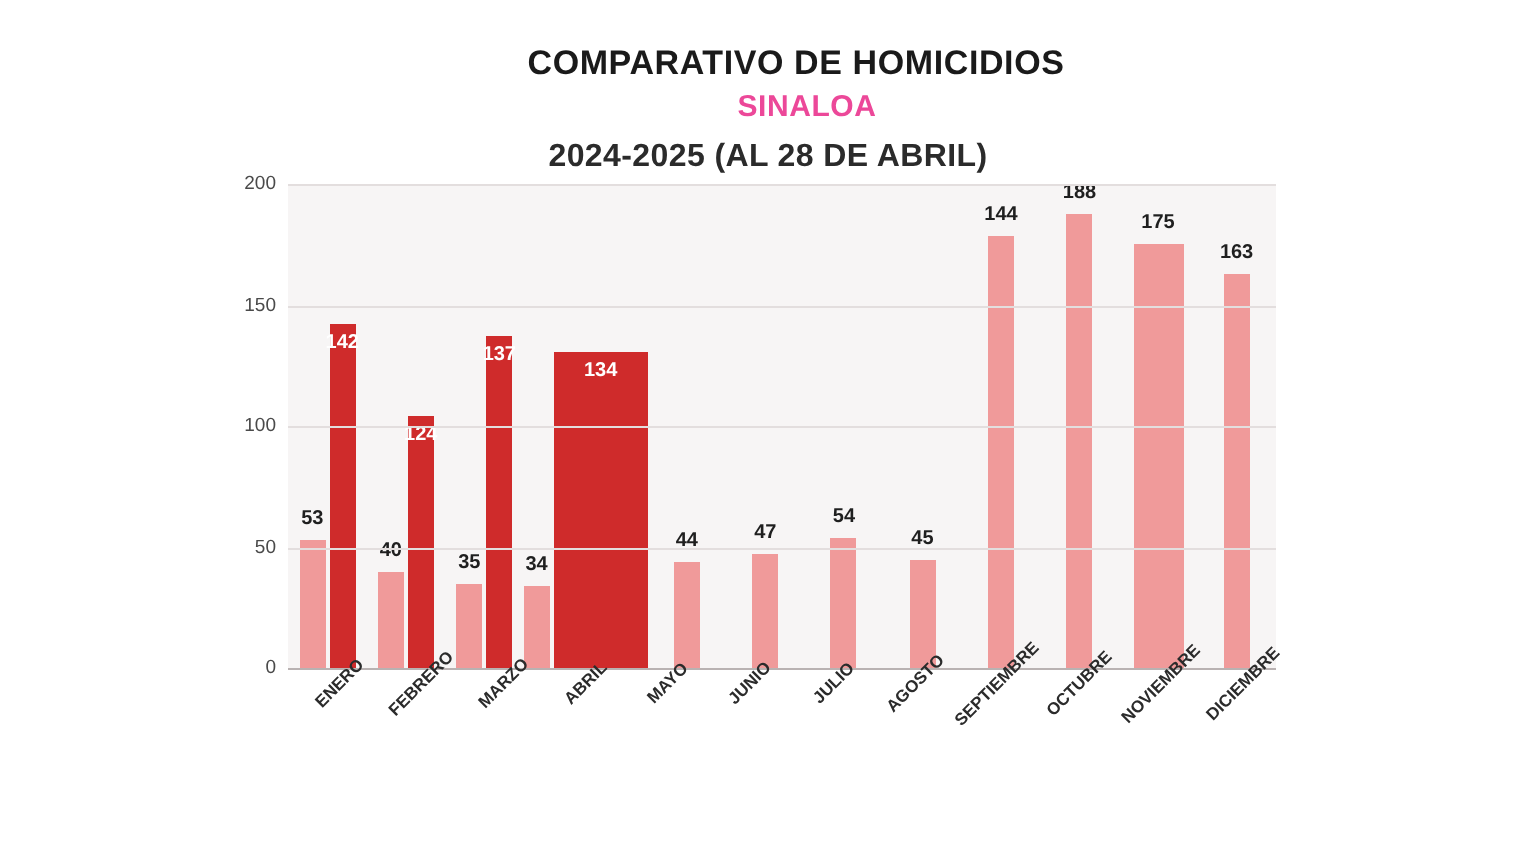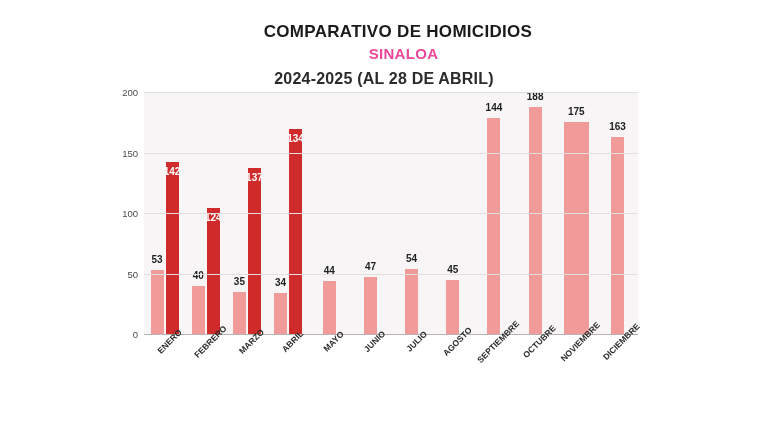--- a/index.html
+++ b/index.html
@@ -207,21 +207,21 @@
             <div class="bar-label">35</div>
           </div>
           <div class="bar dark" style="height: 165.77px;">
             <div class="bar-label">137</div>
           </div>
         </div>
         <div class="group">
           <div class="bar light" style="height: 41.14px;">
             <div class="bar-label">34</div>
           </div>
-          <div class="bar dark" style="height: 205px;">
+          <div class="bar dark" style="height: 158px; padding-left: 34px;">
             <div class="bar-label">134</div>
           </div>
         </div>
         <div class="group">
           <div class="bar light" style="height: 53.24px;">
             <div class="bar-label">44</div>
           </div>
         </div>
         <div class="group">
           <div class="bar light" style="height: 56.87px;">

